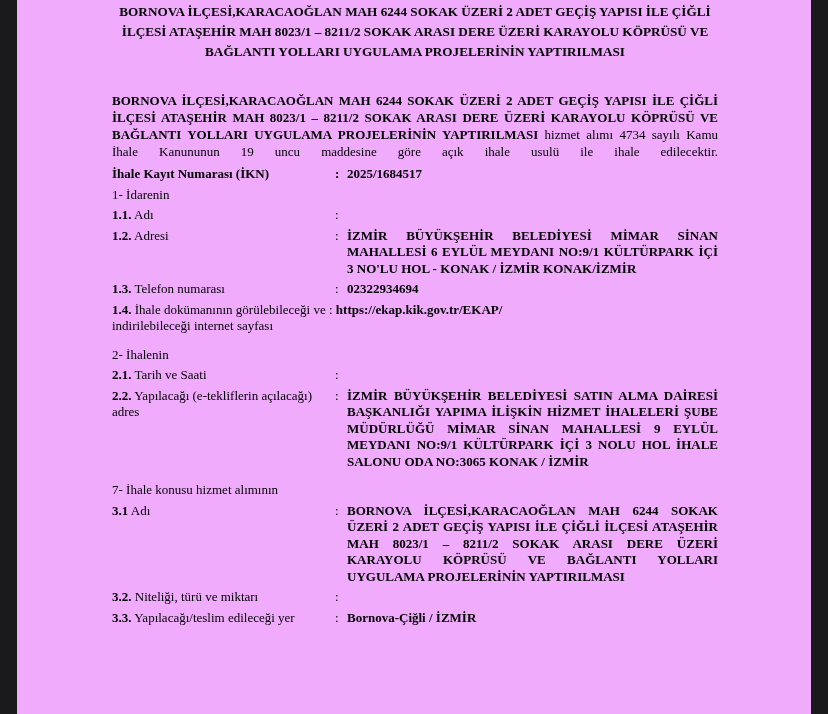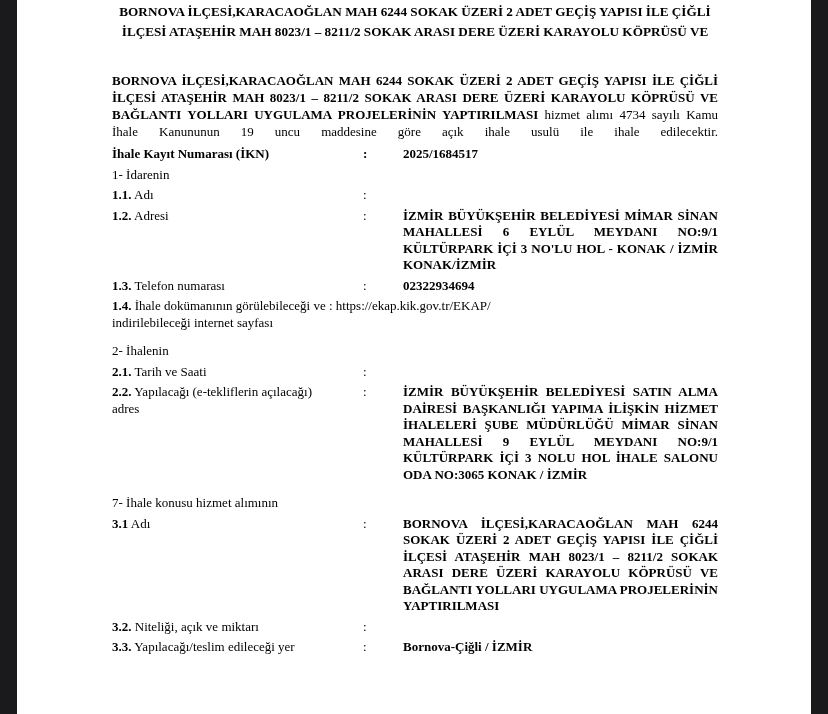--- a/index.html
+++ b/index.html
@@ -9,21 +9,21 @@
     font-family: "Liberation Serif", "DejaVu Serif", serif;
     overflow: hidden;
   }
   .stage { position: relative; width: 828px; height: 714px; }
   .bar { position: absolute; top: 0; bottom: 0; background: #1a1a1c; }
   .bar.left  { left: 0;  width: 17px; }
   .bar.right { right: 0; width: 17px; }
   .page {
     position: absolute; left: 17px; top: 0;
     width: 794px; height: 714px;
-    background: #ffffff;
+    background: #f0abfc;
     box-sizing: border-box;
     padding: 2px 93px 18px 95px;
     color: #000;
     font-size: 13px;
   }
   .title {
     text-align: center;
     font-weight: bold;
     line-height: 20px;
     font-size: 13.2px;
@@ -34,44 +34,44 @@
     margin-top: 30px;
     line-height: 17px;
   }
   .just { text-align: justify; }
   .jlast { text-align-last: justify; }
   .row {
     display: grid;
     grid-template-columns: 223px 12px 1fr;
     margin-bottom: 4px;
     line-height: 16.5px;
-    gap: 28px;
   }
   .row .value { text-align: justify; }
   .heading {
     font-weight: normal;
     margin: 12px 0 4px 0;
     line-height: 16.5px;
   }
   .heading.first { margin-top: 4px; }
   .ikn { margin-top: 6px; }
   .flow { margin-bottom: 4px; line-height: 16.5px; }
-  .url { color: #000; text-decoration: none; }
+  .url { color: #000; text-decoration: none; font-weight: bold; }
 </style>
 </head>
 <body>
 
 <div class="stage">
   <div class="bar left"></div>
 
   <div class="page">
 
     <div class="title">
       <div class="tline">BORNOVA İLÇESİ,KARACAOĞLAN MAH 6244 SOKAK ÜZERİ 2 ADET GEÇİŞ YAPISI İLE ÇİĞLİ</div>
       <div class="tline">İLÇESİ ATAŞEHİR MAH 8023/1 – 8211/2 SOKAK ARASI DERE ÜZERİ KARAYOLU KÖPRÜSÜ VE</div>
+      <div class="tline">BAĞLANTI YOLLARI UYGULAMA PROJELERİNİN YAPTIRILMASI</div>
     </div>
 
     <div class="intro">
       <div class="just jlast">
         <span class="b">BORNOVA İLÇESİ,KARACAOĞLAN MAH 6244 SOKAK ÜZERİ 2 ADET GEÇİŞ YAPISI İLE ÇİĞLİ İLÇESİ ATAŞEHİR MAH 8023/1 – 8211/2 SOKAK ARASI DERE ÜZERİ KARAYOLU KÖPRÜSÜ VE BAĞLANTI YOLLARI UYGULAMA PROJELERİNİN YAPTIRILMASI</span>
         <span>hizmet alımı 4734 sayılı Kamu İhale Kanununun 19 uncu maddesine göre açık ihale usulü ile ihale edilecektir.</span>
       </div>
     </div>
 
     <div class="row ikn">
@@ -119,21 +119,21 @@
 
     <div class="heading">7- İhale konusu hizmet alımının</div>
 
     <div class="row">
       <div class="label"><span class="b">3.1</span> <span>Adı</span></div>
       <div>:</div>
       <div class="value b">BORNOVA İLÇESİ,KARACAOĞLAN MAH 6244 SOKAK ÜZERİ 2 ADET GEÇİŞ YAPISI İLE ÇİĞLİ İLÇESİ ATAŞEHİR MAH 8023/1 – 8211/2 SOKAK ARASI DERE ÜZERİ KARAYOLU KÖPRÜSÜ VE BAĞLANTI YOLLARI UYGULAMA PROJELERİNİN YAPTIRILMASI</div>
     </div>
 
     <div class="row">
-      <div class="label"><span class="b">3.2.</span> <span>Niteliği, açık ve miktarı</span></div>
+      <div class="label"><span class="b">3.2.</span> <span>Niteliği, türü ve miktarı</span></div>
       <div>:</div>
     </div>
 
     <div class="row">
       <div class="label"><span class="b">3.3.</span> <span>Yapılacağı/teslim edileceği yer</span></div>
       <div>:</div>
       <div class="value b">Bornova-Çiğli / İZMİR</div>
     </div>
 
   </div>

